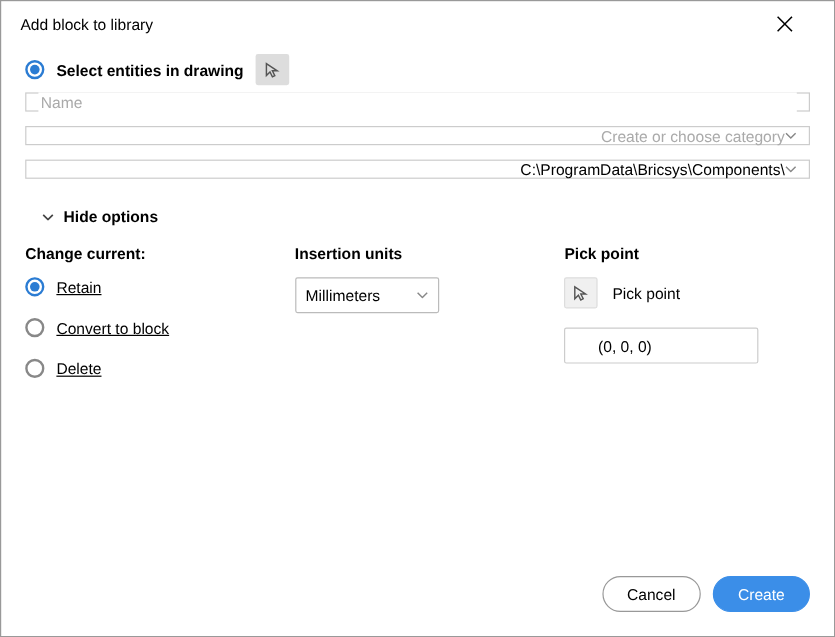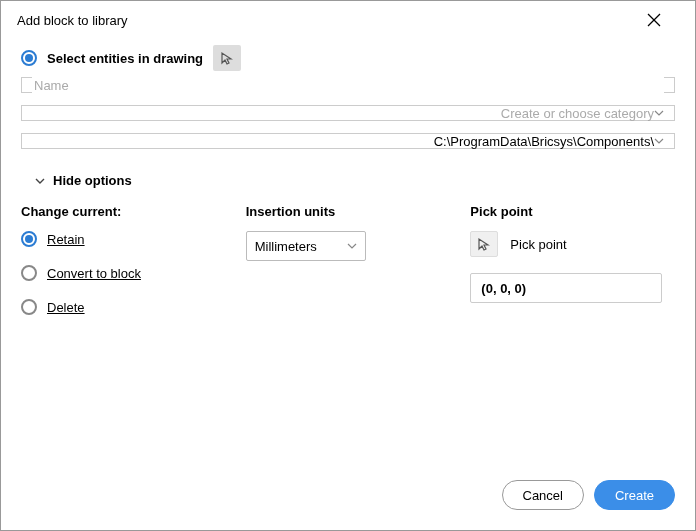--- a/index.html
+++ b/index.html
@@ -50,22 +50,22 @@
   .columns { display: flex; gap: 20px; }
   .col { flex: 1; }
   .col-h { font-size: 13px; font-weight: bold; margin-bottom: 12px; }
   .select {
     width: 120px; height: 30px; border: 1px solid #bbb; border-radius: 2px;
     padding: 0 8px; display: flex; align-items: center; justify-content: space-between;
     font-size: 13px; cursor: pointer;
   }
   .pick-row { display: flex; align-items: center; gap: 12px; margin-bottom: 16px; }
   .bp-input {
-    width: 192px; height: 30px; border: 1px solid #ccc; border-radius: 2px;
-    padding: 0 10px; font-size: 13px; font-weight: bold; display: flex; align-items: center;
+    width: 162px; height: 30px; border: 1px solid #ccc; border-radius: 2px;
+    padding: 0 27px; font-size: 13px; font-weight: normal; display: flex; align-items: center;
   }
   .footer { display: flex; justify-content: flex-end; gap: 10px; padding: 0 20px 20px 0; }
   .btn {
     height: 30px; padding: 0 20px; border-radius: 15px;
     font-size: 13px; display: inline-flex; align-items: center; justify-content: center;
     cursor: pointer;
   }
   .btn.cancel { background: #fff; border: 1px solid #999; color: #000; }
   .btn.create { background: #3b8ee8; border: 1px solid #3b8ee8; color: #fff; }
   .radio-group .radio-row { margin: 10px 0 18px 0; }

